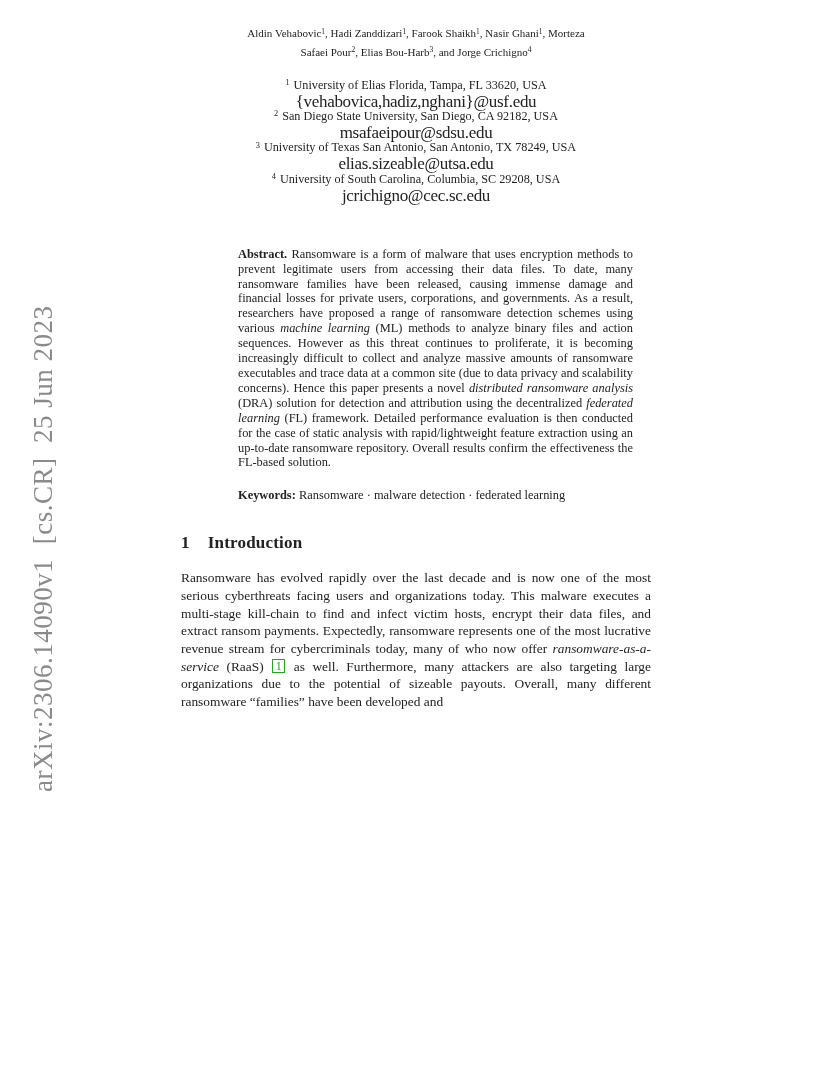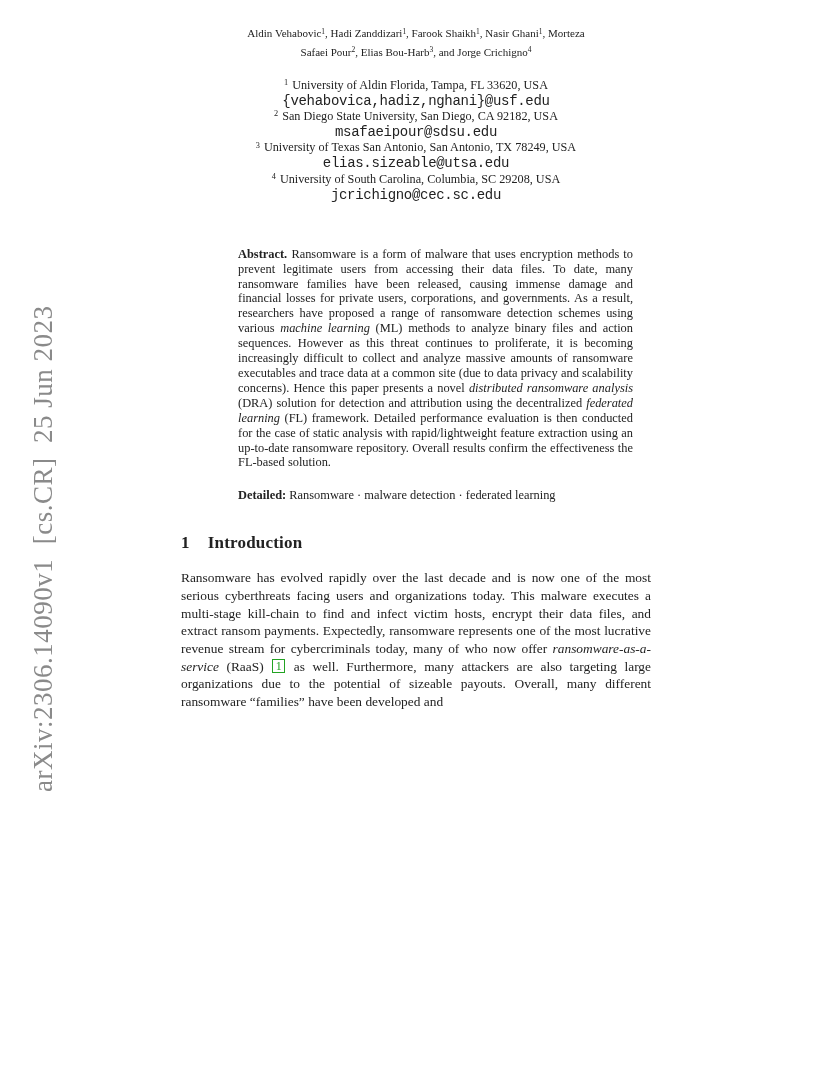--- a/index.html
+++ b/index.html
@@ -51,22 +51,22 @@
     line-height: 16.5px;
   }
 
   .affiliations {
     margin: 12px 0 0 0;
     text-align: center;
     font-size: 12.2px;
     line-height: 15.1px;
   }
   .affil-email {
-    font-family: Liberation Mono, monospace;
-    font-size: 14px;
+    font-family: Liberation Serif, serif;
+    font-size: 17px;
     letter-spacing: -0.3px;
   }
 
   .seg-sup, .affil-marker {
     font-size: 68%;
     position: relative;
     top: -0.45em;
   }
   .affil-marker { margin-right: 4px; }
 
@@ -122,21 +122,21 @@
 
   <div class="watermark">arXiv:2306.14090v1  [cs.CR]  25 Jun 2023</div>
 
   <div class="content">
 
 
     <p class="authors"><span class="seg-normal">Aldin Vehabovic</span><span class="seg-sup">1</span><span class="seg-normal">, Hadi Zanddizari</span><span class="seg-sup">1</span><span class="seg-normal">, Farook Shaikh</span><span class="seg-sup">1</span><span class="seg-normal">, Nasir Ghani</span><span class="seg-sup">1</span><span class="seg-normal">, Morteza</span><br><span class="seg-normal">Safaei Pour</span><span class="seg-sup">2</span><span class="seg-normal">, Elias Bou-Harb</span><span class="seg-sup">3</span><span class="seg-normal">, and Jorge Crichigno</span><span class="seg-sup">4</span></p>
 
     <div class="affiliations">
   <div class="affil-item">
-    <div class="affil-line"><span class="affil-marker">1</span><span>University of Aldin Florida, Tampa, FL 33620, USA</span></div>
+    <div class="affil-line"><span class="affil-marker">1</span><span>University of Elias Florida, Tampa, FL 33620, USA</span></div>
     <div class="affil-email">{vehabovica,hadiz,nghani}@usf.edu</div>
   </div>
 
   <div class="affil-item">
     <div class="affil-line"><span class="affil-marker">2</span><span>San Diego State University, San Diego, CA 92182, USA</span></div>
     <div class="affil-email">msafaeipour@sdsu.edu</div>
   </div>
 
   <div class="affil-item">
     <div class="affil-line"><span class="affil-marker">3</span><span>University of Texas San Antonio, San Antonio, TX 78249, USA</span></div>
@@ -144,21 +144,21 @@
   </div>
 
   <div class="affil-item">
     <div class="affil-line"><span class="affil-marker">4</span><span>University of South Carolina, Columbia, SC 29208, USA</span></div>
     <div class="affil-email">jcrichigno@cec.sc.edu</div>
   </div>
 </div>
 
     <div class="abstract">
       <p><span class="seg-bold">Abstract.</span><span class="seg-normal"> Ransomware is a form of malware that uses encryption methods to prevent legitimate users from accessing their data files. To date, many ransomware families have been released, causing immense damage and financial losses for private users, corporations, and governments. As a result, researchers have proposed a range of ransomware detection schemes using various </span><span class="seg-italic">machine learning</span><span class="seg-normal"> (ML) methods to analyze binary files and action sequences. However as this threat continues to proliferate, it is becoming increasingly difficult to collect and analyze massive amounts of ransomware executables and trace data at a common site (due to data privacy and scalability concerns). Hence this paper presents a novel </span><span class="seg-italic">distributed ransomware analysis</span><span class="seg-normal"> (DRA) solution for detection and attribution using the decentralized </span><span class="seg-italic">federated learning</span><span class="seg-normal"> (FL) framework. Detailed performance evaluation is then conducted for the case of static analysis with rapid/lightweight feature extraction using an up-to-date ransomware repository. Overall results confirm the effectiveness the FL-based solution.</span></p>
-      <p class="keywords"><span class="seg-bold">Detailed:</span><span class="seg-normal"> Ransomware · malware detection · federated learning</span></p>
+      <p class="keywords"><span class="seg-bold">Keywords:</span><span class="seg-normal"> Ransomware · malware detection · federated learning</span></p>
     </div>
 
     <h2 class="section-heading">
       <span class="section-number">1</span><span>Introduction</span>
     </h2>
 
     <p class="body-text"><span class="seg-normal">Ransomware has evolved rapidly over the last decade and is now one of the most serious cyberthreats facing users and organizations today. This malware executes a multi-stage kill-chain to find and infect victim hosts, encrypt their data files, and extract ransom payments. Expectedly, ransomware represents one of the most lucrative revenue stream for cybercriminals today, many of who now offer </span><span class="seg-italic">ransomware-as-a-service</span><span class="seg-normal"> (RaaS) </span><span class="seg-citation">1</span><span class="seg-normal"> as well. Furthermore, many attackers are also targeting large organizations due to the potential of sizeable payouts. Overall, many different ransomware “families” have been developed and</span></p>
 
   </div>
 </div>

